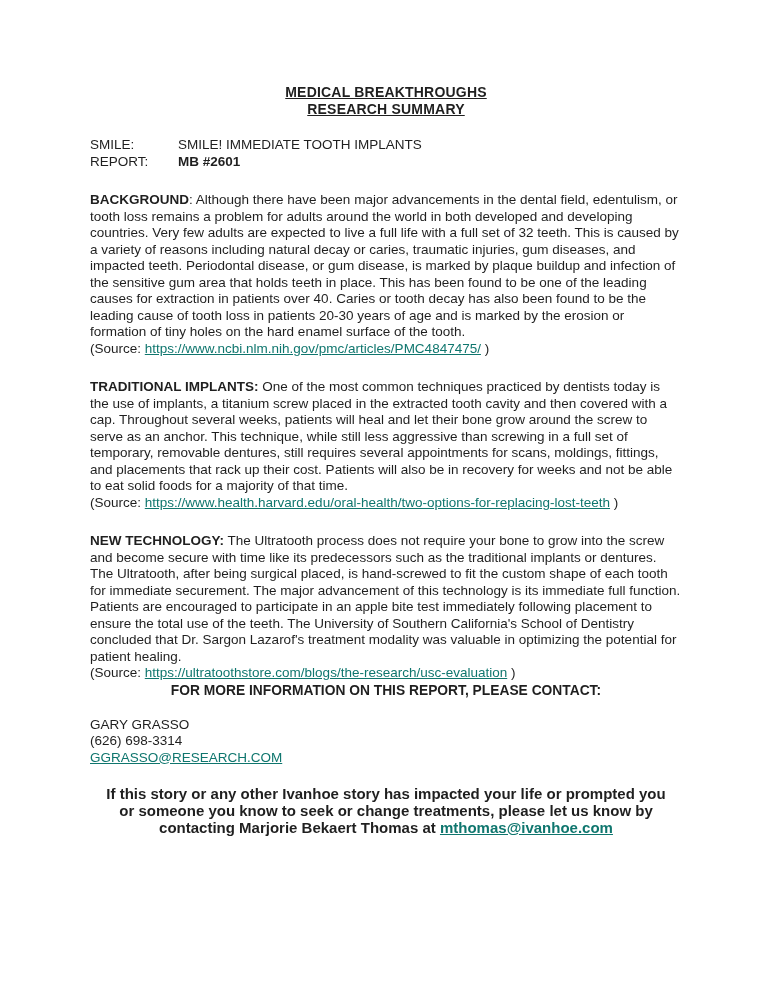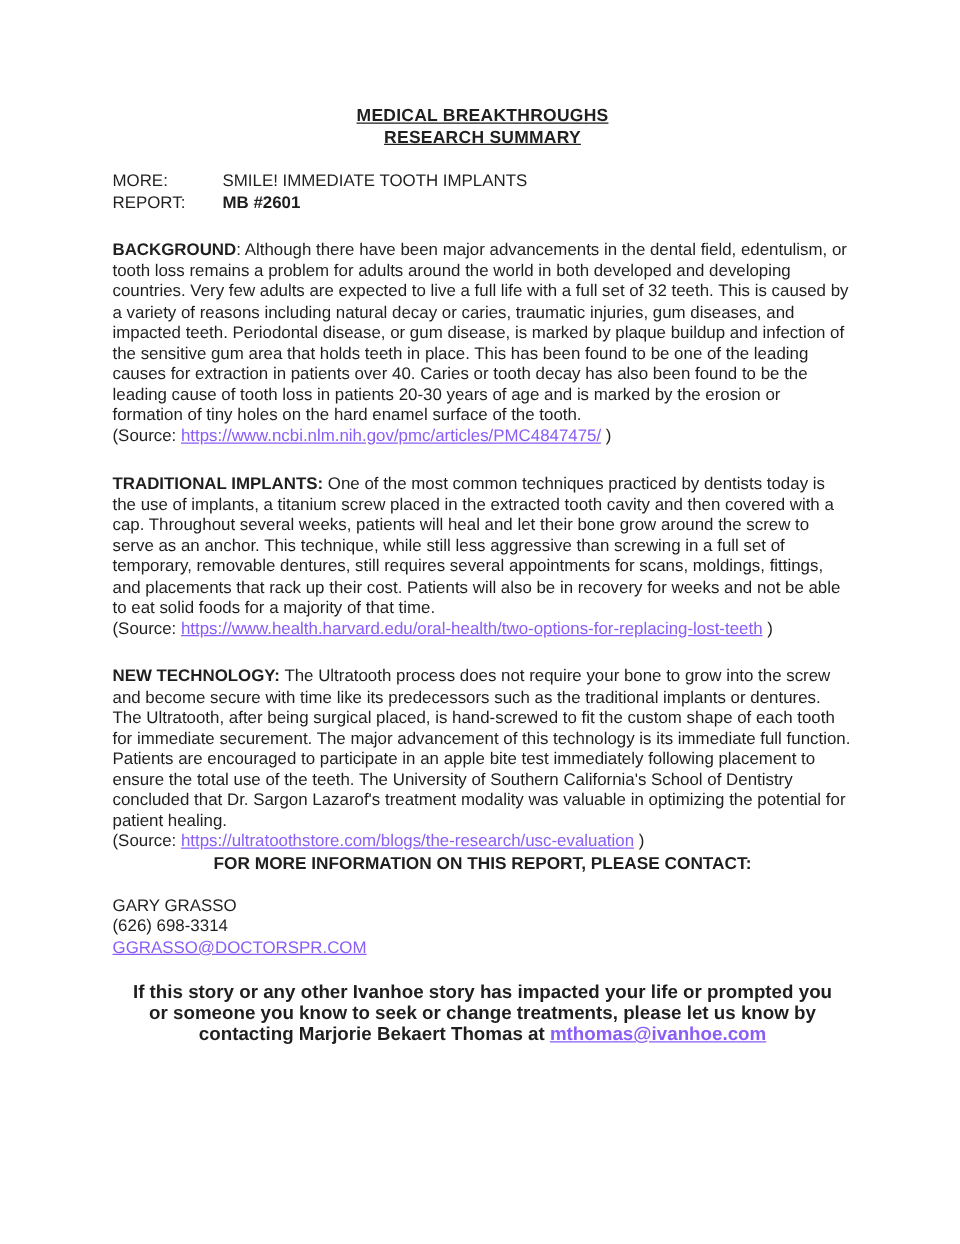--- a/index.html
+++ b/index.html
@@ -39,21 +39,21 @@
   .meta-value.bold { font-weight: bold; }
   .section {
     margin-top: 22px;
     font-size: 13.5px;
     line-height: 16.5px;
   }
   .section .body-text { display: inline; }
   .section .lead { font-weight: bold; display: inline; text-align: right; }
   .source-line { font-size: 13.5px; line-height: 16.5px; }
   a.doc-link, .doc-link {
-    color: #8b5cf6;
+    color: #0f766e;
     text-decoration: underline;
     cursor: pointer;
     word-break: break-all;
   }
   .contact-heading {
     text-align: center;
     font-size: 13.8px;
     font-weight: bold;
     line-height: 17px;
   }
@@ -78,21 +78,21 @@
 
 <div class="page">
 
   <div class="doc-title">
     <span class="line">MEDICAL BREAKTHROUGHS</span><br>
     <span class="line">RESEARCH SUMMARY</span>
   </div>
 
   <div class="meta">
     <div class="meta-row">
-      <span class="meta-label">MORE:</span>
+      <span class="meta-label">SMILE:</span>
       <span class="meta-value">SMILE! IMMEDIATE TOOTH IMPLANTS</span>
     </div>
     <div class="meta-row">
       <span class="meta-label">REPORT:</span>
       <span class="meta-value bold">MB #2601</span>
     </div>
   </div>
 
   <div class="section">
     <span class="lead">BACKGROUND</span><span class="body-text">: Although there have been major advancements in the dental field, edentulism, or tooth loss remains a problem for adults around the world in both developed and developing countries. Very few adults are expected to live a full life with a full set of 32 teeth. This is caused by a variety of reasons including natural decay or caries, traumatic injuries, gum diseases, and impacted teeth. Periodontal disease, or gum disease, is marked by plaque buildup and infection of the sensitive gum area that holds teeth in place. This has been found to be one of the leading causes for extraction in patients over 40. Caries or tooth decay has also been found to be the leading cause of tooth loss in patients 20-30 years of age and is marked by the erosion or formation of tiny holes on the hard enamel surface of the tooth.</span>
@@ -113,20 +113,20 @@
     <div class="source-line">
       <span>(Source: </span><a class="doc-link">https://ultratoothstore.com/blogs/the-research/usc-evaluation</a><span> )</span>
     </div>
   </div>
 
   <div class="contact-heading">FOR MORE INFORMATION ON THIS REPORT, PLEASE CONTACT:</div>
 
   <div class="contact-block">
     <div>GARY GRASSO</div>
     <div>(626) 698-3314</div>
-    <div><a class="doc-link">GGRASSO@DOCTORSPR.COM</a></div>
+    <div><a class="doc-link">GGRASSO@RESEARCH.COM</a></div>
   </div>
 
   <div class="footer-note">
     <span>If this story or any other Ivanhoe story has impacted your life or prompted you or someone you know to seek or change treatments, please let us know by contacting Marjorie Bekaert Thomas at </span><a class="doc-link">mthomas@ivanhoe.com</a>
   </div>
 
 </div>
 
 </body></html>

